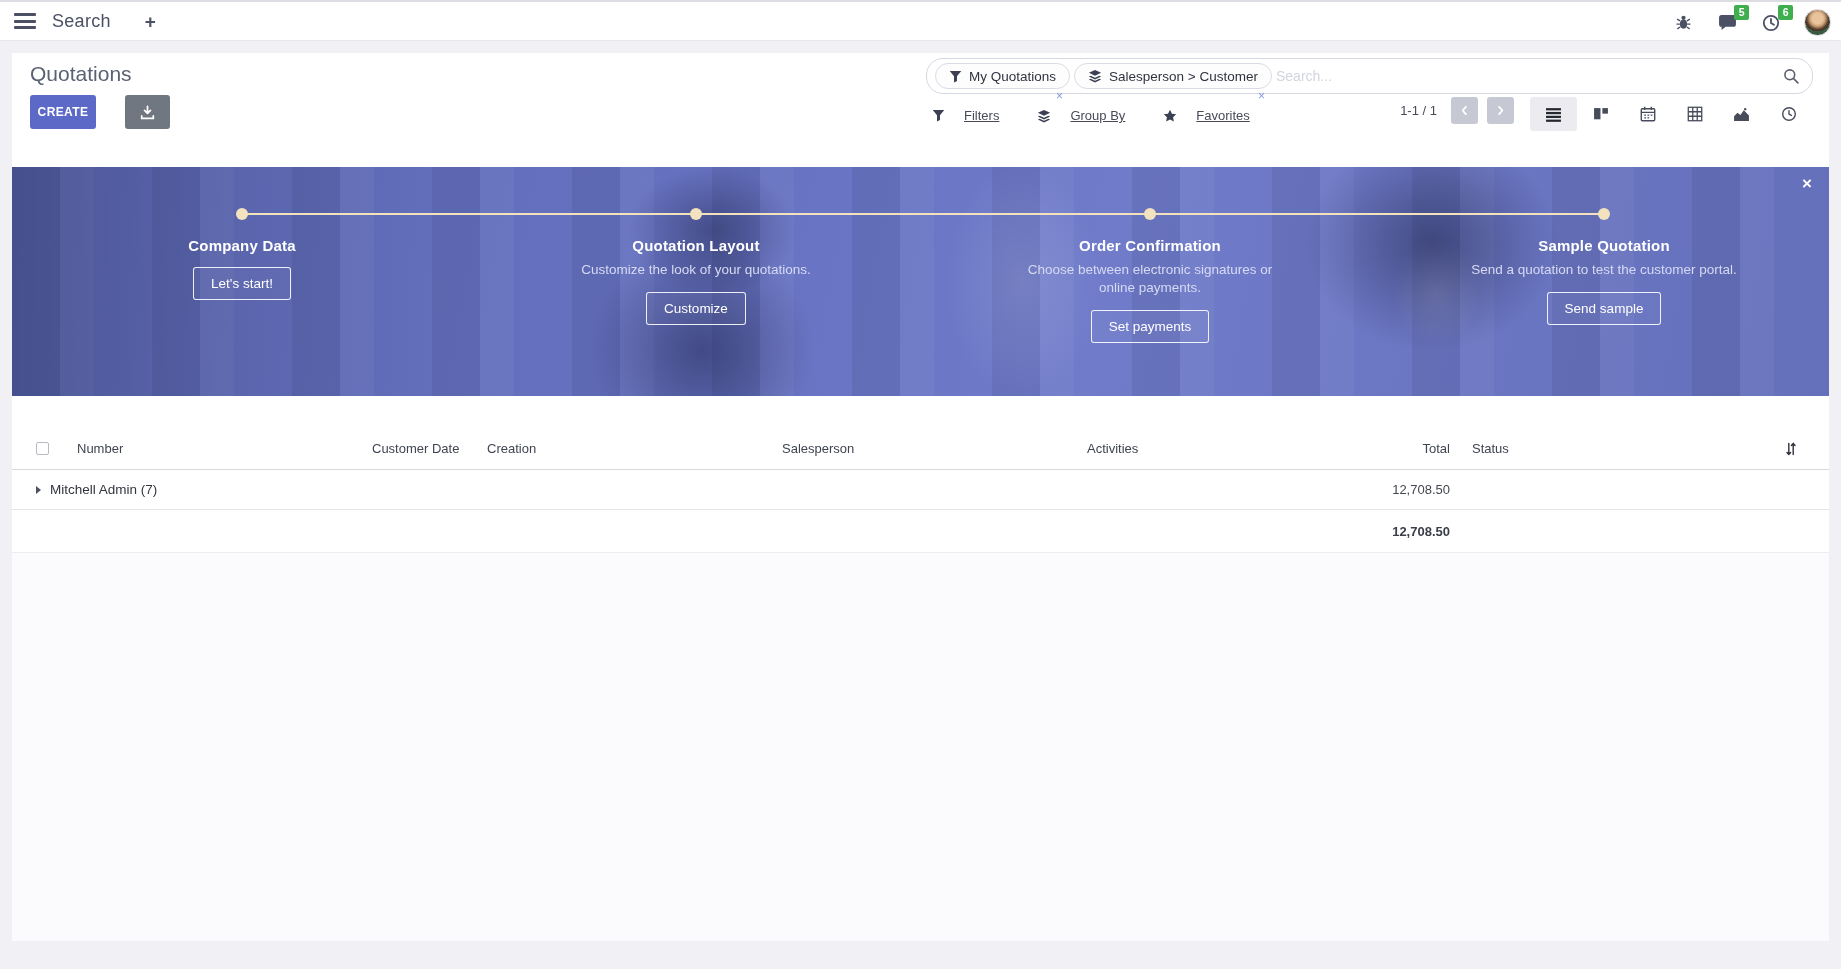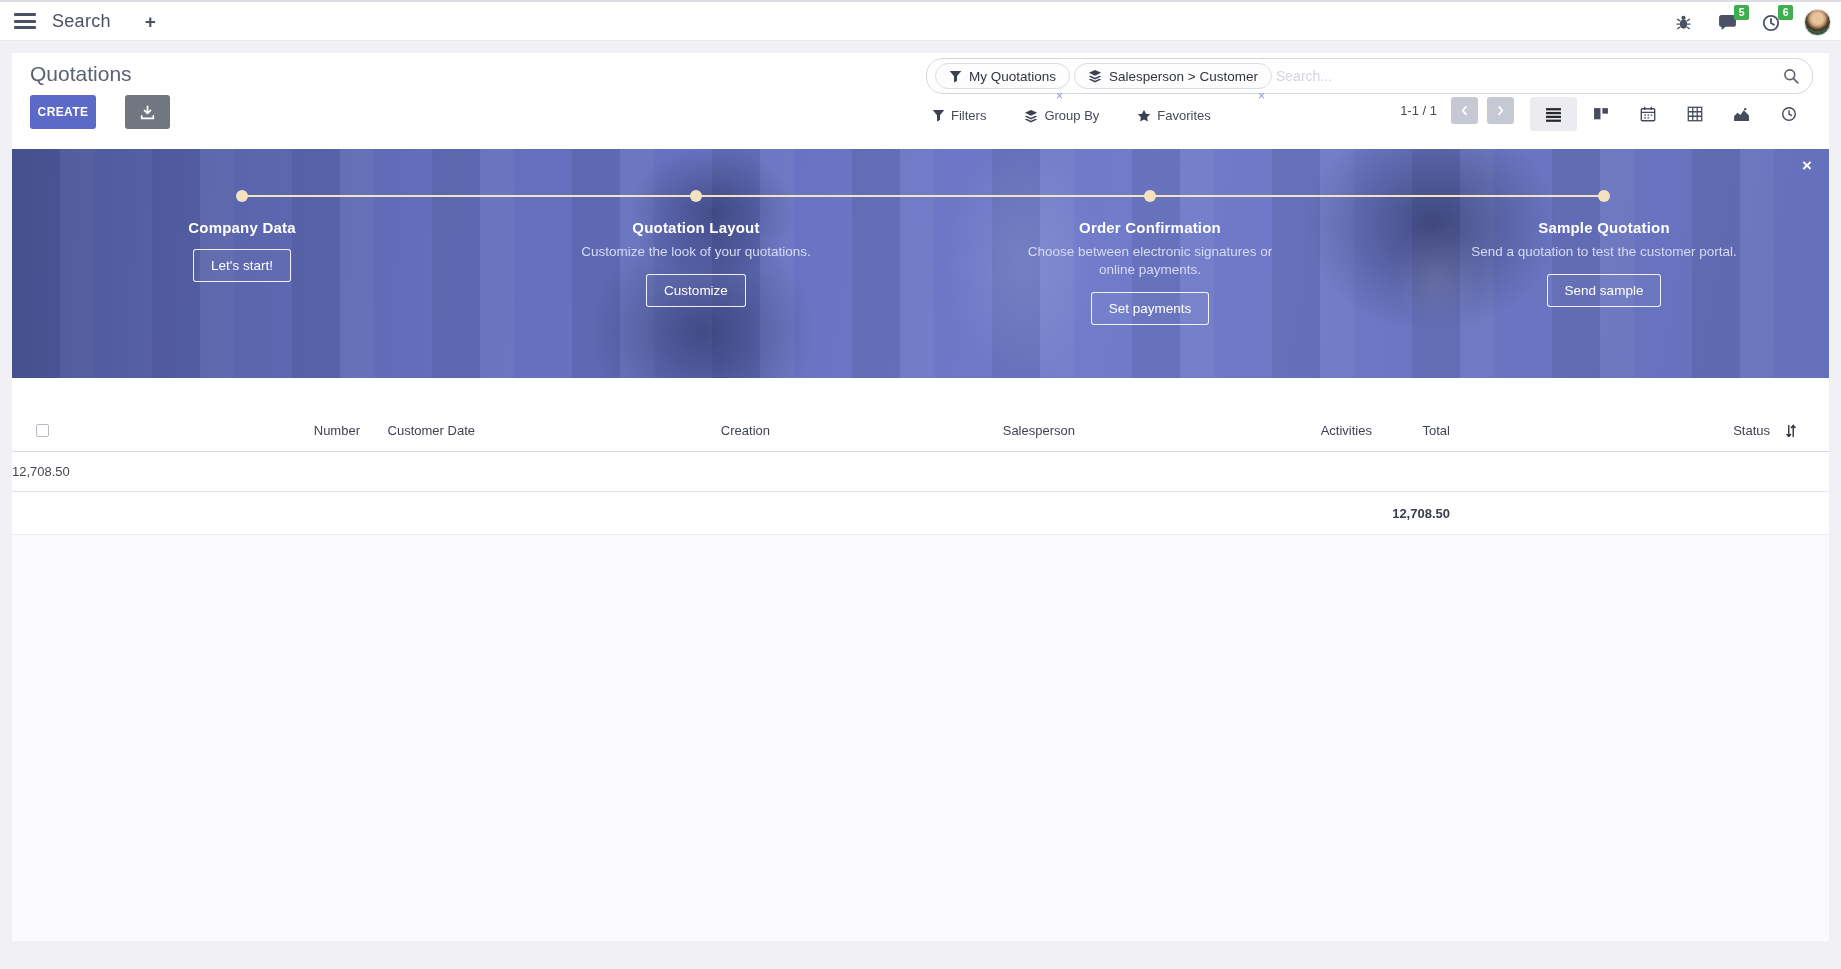--- a/index.html
+++ b/index.html
@@ -34,21 +34,21 @@
     border:1px solid #d7d7de;
   }
 
   
   .panel {
     position:absolute; left:12px; right:12px; top:53px; height:888px;
     background:#ffffff; display:flex; flex-direction:column;
   }
 
   
-  .control { height:96px; position:relative;border-radius:18px; }
+  .control { height:114px; position:relative;border-radius:18px; }
   .view-title { position:absolute; left:18px; top:9px; font-size:21px; color:#5a6172; }
   .btn-row { position:absolute; left:18px; top:42px; display:flex; gap:29px; }
   .btn-create {
     background:var(--accent,#5c69c6); color:#fff; border:none; border-radius:3px;
     font-size:12px; font-weight:700; letter-spacing:.4px; width:66px; height:34px; cursor:pointer;
     font-family:"Liberation Sans",sans-serif;
   }
   .btn-export {
     background:#717780; color:#fff; border:none; border-radius:3px; width:45px; height:34px;
     display:flex; align-items:center; justify-content:center; cursor:pointer;
@@ -68,21 +68,21 @@
     position:absolute; right:6px; bottom:-14px; color:#8496de; font-size:12px; line-height:1; cursor:pointer;
   }
   .search-input {
     flex:1; border:none; outline:none; font-size:14px; color:#555; min-width:60px;
     font-family:"Liberation Sans",sans-serif; background:transparent;
   }
   .search-input::placeholder { color:#d3d5dd; }
   .search-glass { color:#5a5f6e; display:flex; cursor:pointer; }
 
   .menus { position:absolute; left:920px; top:55px; display:flex; gap:38px; }
-  .menu-item { display:flex; align-items:center; gap:6px; font-size:13px; color:#474b59; cursor:pointer; }
+  .menu-item { display:flex; align-items:center; gap:19px; font-size:13px; color:#474b59; cursor:pointer;text-decoration:underline; }
   .menu-item .m-icon { color:#3b4152; display:flex; }
 
   .pager { position:absolute; right:315px; top:44px; display:flex; align-items:center; gap:9px; }
   .pager-text { font-size:13px; color:#474b59; margin-right:5px; }
   .pager-btn {
     width:27px; height:27px; border:none; border-radius:3px; background:#c6c9d3; color:#fff;
     display:flex; align-items:center; justify-content:center; cursor:pointer;
   }
   .switcher { position:absolute; right:17px; top:44px; display:flex; }
   .sw-btn {
@@ -131,21 +131,21 @@
   .step4 { left:1442px; } 
 
   
   .listview { margin-top:32px; }
   .lv-row {
     display:grid;
     grid-template-columns:53px 295px 115px 295px 305px 297px 88px 310px 1fr;
     align-items:center;
   }
   .lv-header { height:42px; border-bottom:1px solid #d7d9de; font-size:13px; color:#3f4451; font-weight:500; }
-  .lv-header .cell { padding-left:12px;text-align:right; }
+  .lv-header .cell { padding-left:12px; }
   .cell-check { display:flex; justify-content:flex-start; padding-left:24px; }
   .checkbox { width:13px; height:13px; border:1px solid #b8bbc5; border-radius:2px; background:#fff; cursor:pointer; }
   .cell-total { text-align:right; padding-right:10px; }
   .cell-status { padding-left:14px; }
   .cell-gear { display:flex; justify-content:flex-end; padding-right:31px; color:#2e323d; }
 
   .lv-group { height:40px; border-bottom:1px solid #e4e5ea; font-size:13.5px; color:#33363f; background:#fff; cursor:pointer; }
   .group-label { grid-column:1 / span 6; display:flex; align-items:center; padding-left:24px; gap:9px; }
   .caret { width:0; height:0; border-left:5px solid #4d5160; border-top:4px solid transparent; border-bottom:4px solid transparent; }
   .lv-group .cell-total { font-size:13px; color:#43474f; }
@@ -373,20 +373,24 @@
         <div class="cell cell-status">Status</div>
         <div class="cell cell-gear">
           <svg width="14" height="14" viewBox="0 0 14 14" fill="none" stroke="currentColor" stroke-width="1.4">
               <path d="M4.8 1.5v11M4.8 12.5l-1.8-2M4.8 12.5l1.8-2" stroke-linecap="round" stroke-linejoin="round"></path>
               <path d="M9.2 12.5v-11M9.2 1.5l-1.8 2M9.2 1.5l1.8 2" stroke-linecap="round" stroke-linejoin="round"></path>
             </svg>
         </div>
       </div>
 
       <div class="lv-row lv-group">
+        <div class="group-label">
+          <span class="caret"></span>
+          <span>Mitchell Admin (7)</span>
+        </div>
         <div class="cell cell-total">12,708.50</div>
         <div></div>
           <div></div>
       </div>
 
       <div class="lv-row lv-footer">
         <div></div>
           <div></div>
           <div></div>
           <div></div>

